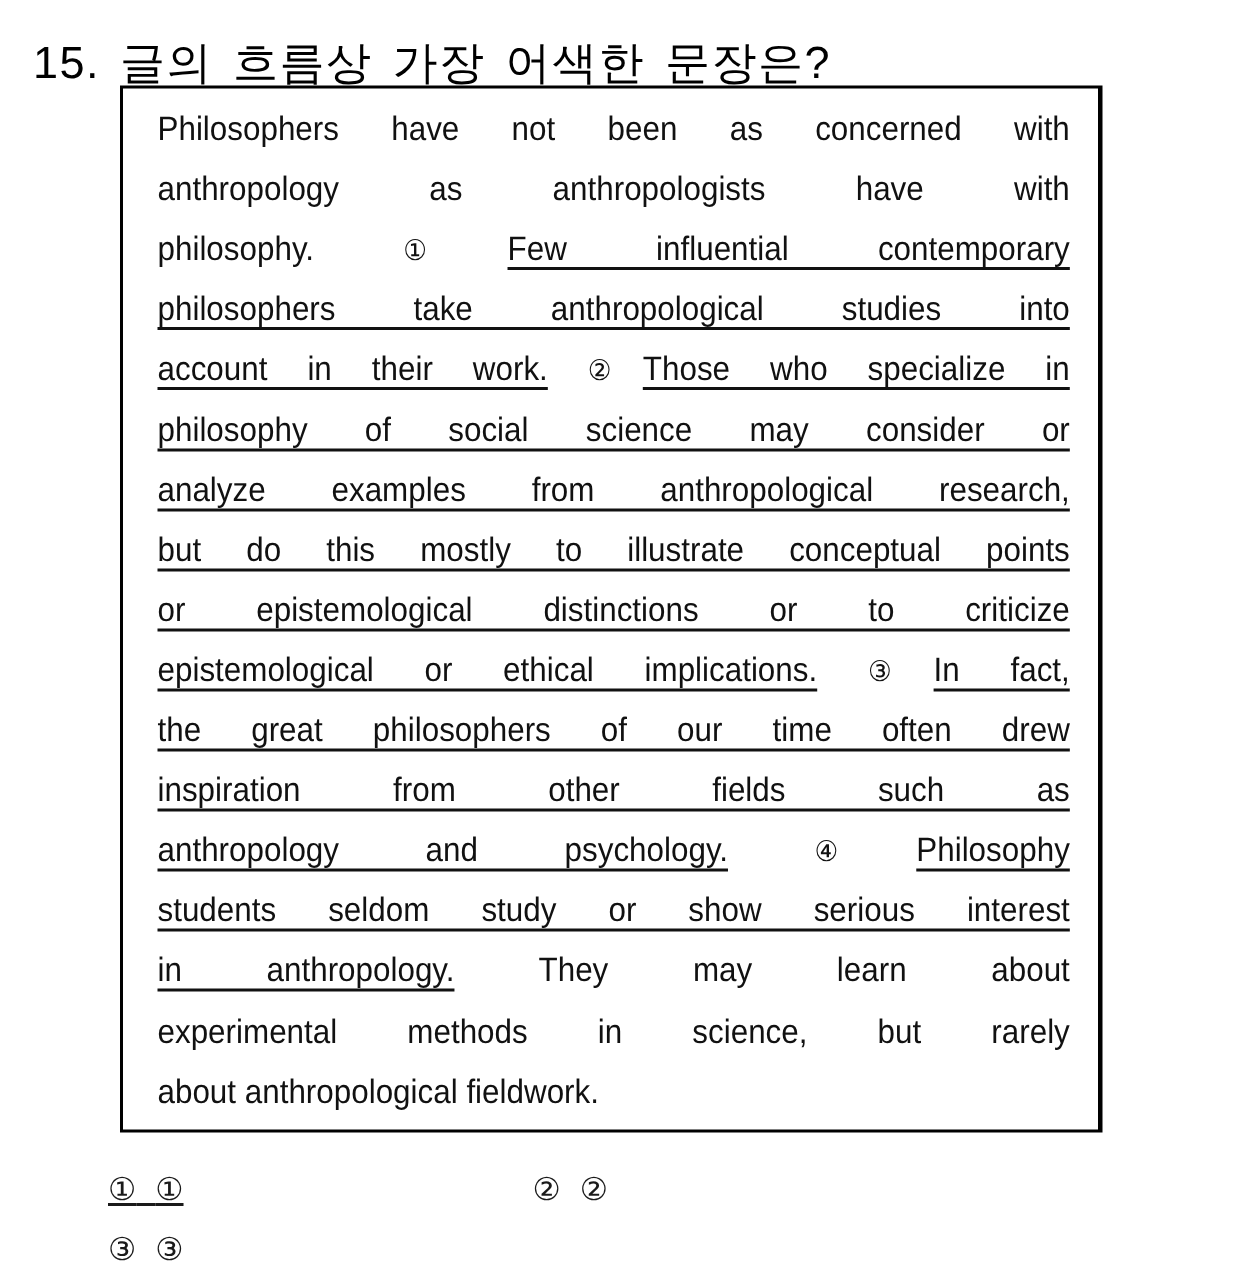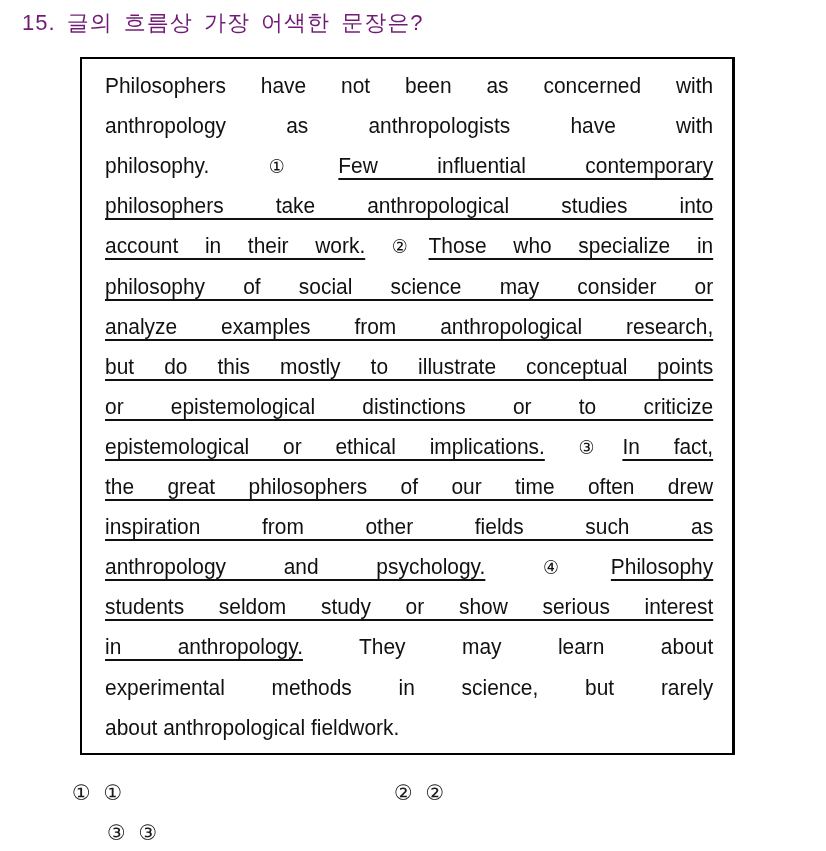--- a/index.html
+++ b/index.html
@@ -11,25 +11,25 @@
       width: 826px;
       height: 851px;
       position: relative;
       overflow: hidden;
       color: #111111;
       font-family: "Liberation Sans", "DejaVu Sans", sans-serif;
     }
     .question-title {
       position: absolute;
       left: 22px;
-      top: 8px;
-      font-size: 22px;
+      top: 22px;
+      font-size: 30px;
       letter-spacing: 1px;
       word-spacing: 4px;
-      color: #701a75;
+      color: #000000;
       white-space: nowrap;
     }
     .passage-box {
       position: absolute;
       left: 80px;
       top: 57px;
       width: 650px;
       height: 694px;
       border: 2px solid #000000;
       border-right-width: 3px;
@@ -93,29 +93,29 @@
     <div class="passage-line" style="top: 413px;"><span class="u">the great philosophers of our time often drew</span></div>
     <div class="passage-line" style="top: 453.1px;"><span class="u">inspiration from other fields such as</span></div>
     <div class="passage-line" style="top: 493.2px;"><span class="u">anthropology and psychology.</span><span> </span><span class="circled">④</span><span class="u">Philosophy</span></div>
     <div class="passage-line" style="top: 533.3px;"><span class="u">students seldom study or show serious interest</span></div>
     <div class="passage-line" style="top: 573.4px;"><span class="u">in anthropology.</span><span> They may learn about</span></div>
     <div class="passage-line" style="top: 613.5px;"><span>experimental methods in science, but rarely</span></div>
     <div class="passage-line last" style="top: 653.6px;"><span>about anthropological fieldwork.</span></div>
   </div>
 
 <div>
-  <div class="choice" style="left:72px; top:781px;">
+  <div class="choice" style="left:72px; top:781px;text-decoration:underline;">
     <span>①</span>
     <span>①</span>
   </div>
-  <div class="choice" style="left:355px; top:781px;margin-left:39px;">
+  <div class="choice" style="left:355px; top:781px;">
     <span>②</span>
     <span>②</span>
   </div>
-  <div class="choice" style="left:72px; top:821px;margin-left:35px;">
+  <div class="choice" style="left:72px; top:821px;">
     <span>③</span>
     <span>③</span>
   </div>
   <div class="choice" style="left:355px; top:862px;">
     <span>④</span>
     <span>④</span>
   </div>
 </div>
 
 </body></html>

